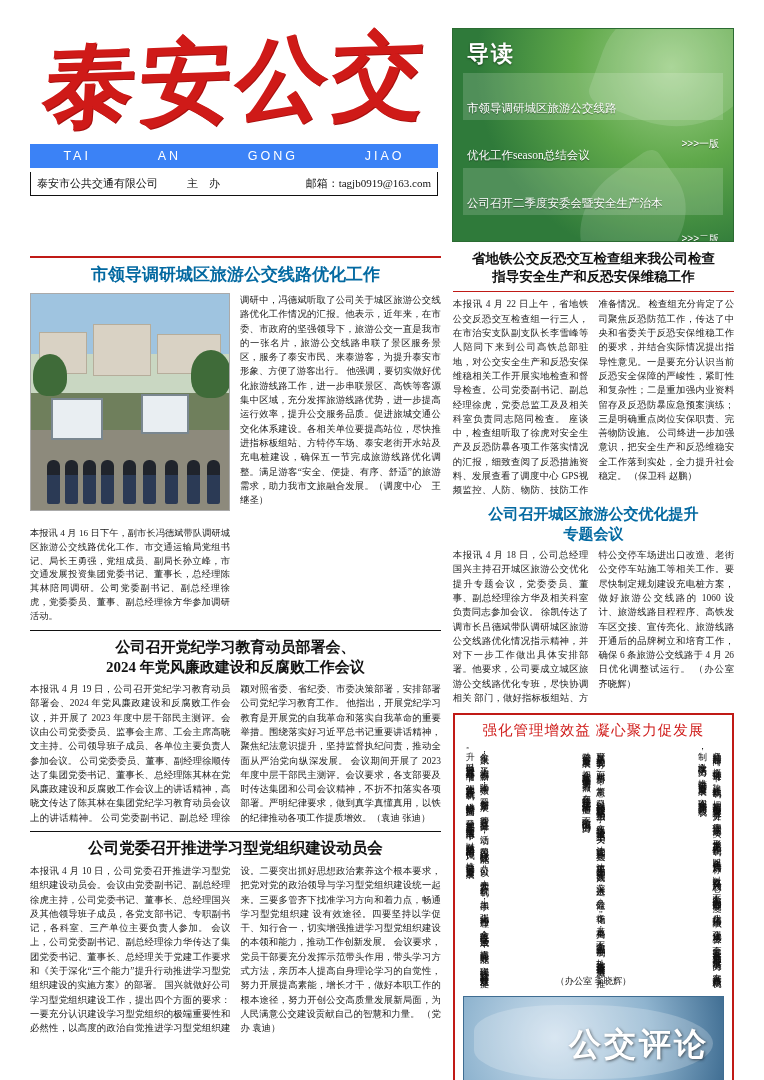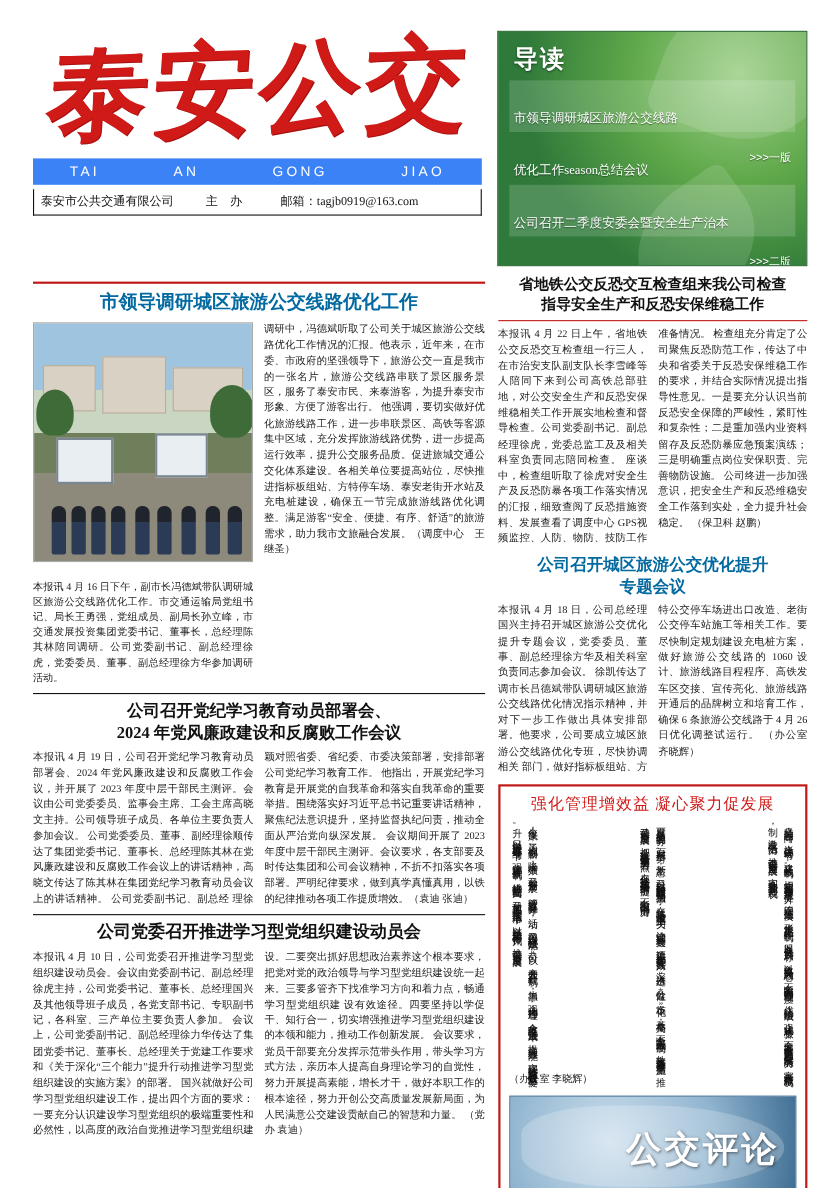--- a/index.html
+++ b/index.html
@@ -55,21 +55,21 @@
     border: 1px solid #111;
     border-top: none;
     margin-top: 4px;
     padding: 3px 6px;
     font-size: 11px;
     line-height: 1.55;
   }
   .mast-info .row { display: flex; }
   .mast-info .c1 { width: 150px; }
   .mast-info .c2 { width: 68px; }
-  .mast-info .c3 { flex: 1; }
+  .mast-info .c3 { flex: 1; text-align: right; }
 
   
   .guide {
     margin-left: 14px;
     width: 282px;
     height: 214px;
     position: relative;
     background:
        radial-gradient(circle at 78% 18%, #9fd08a 0%, #5fa84a 35%, #2f7a3a 70%),
        linear-gradient(160deg,#4f9b44,#1f5e2b);
@@ -137,21 +137,21 @@
     font-size: 9.4px;
     line-height: 1.52;
     text-align: justify;
     color: #1a1a1a;
   }
   .two-col {
     column-count: 2;
     column-gap: 10px;
   }
   .sign {
-    text-align: left;
+    text-align: center;
     font-size: 9.2px;
     margin-top: 2px;
   }
   
   .photo {
     position: relative;
     width: 100%;
     overflow: hidden;
     border: 1px solid #aaa;
   }

